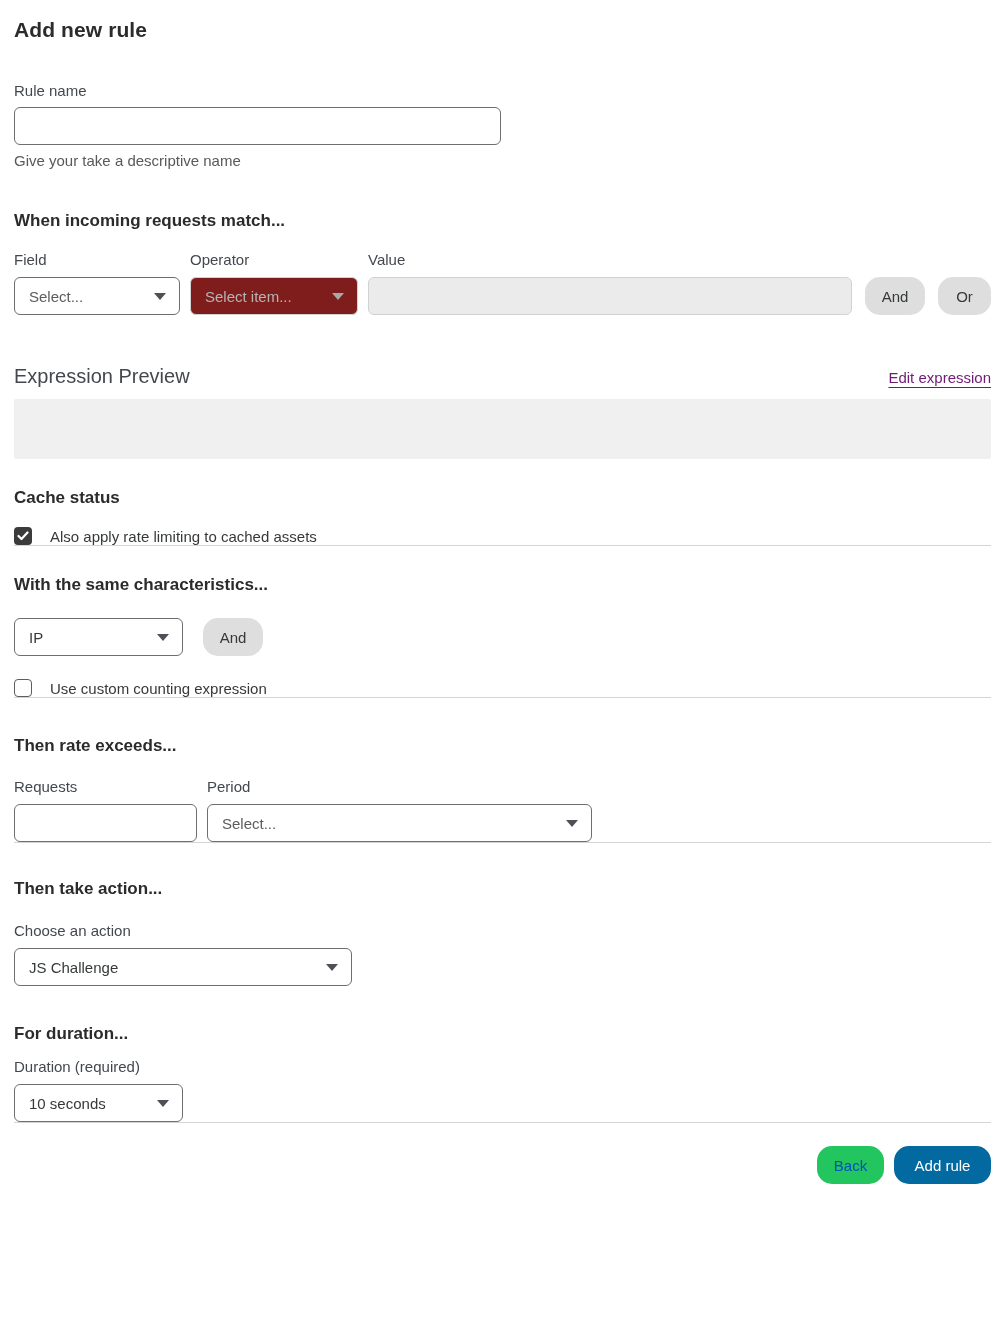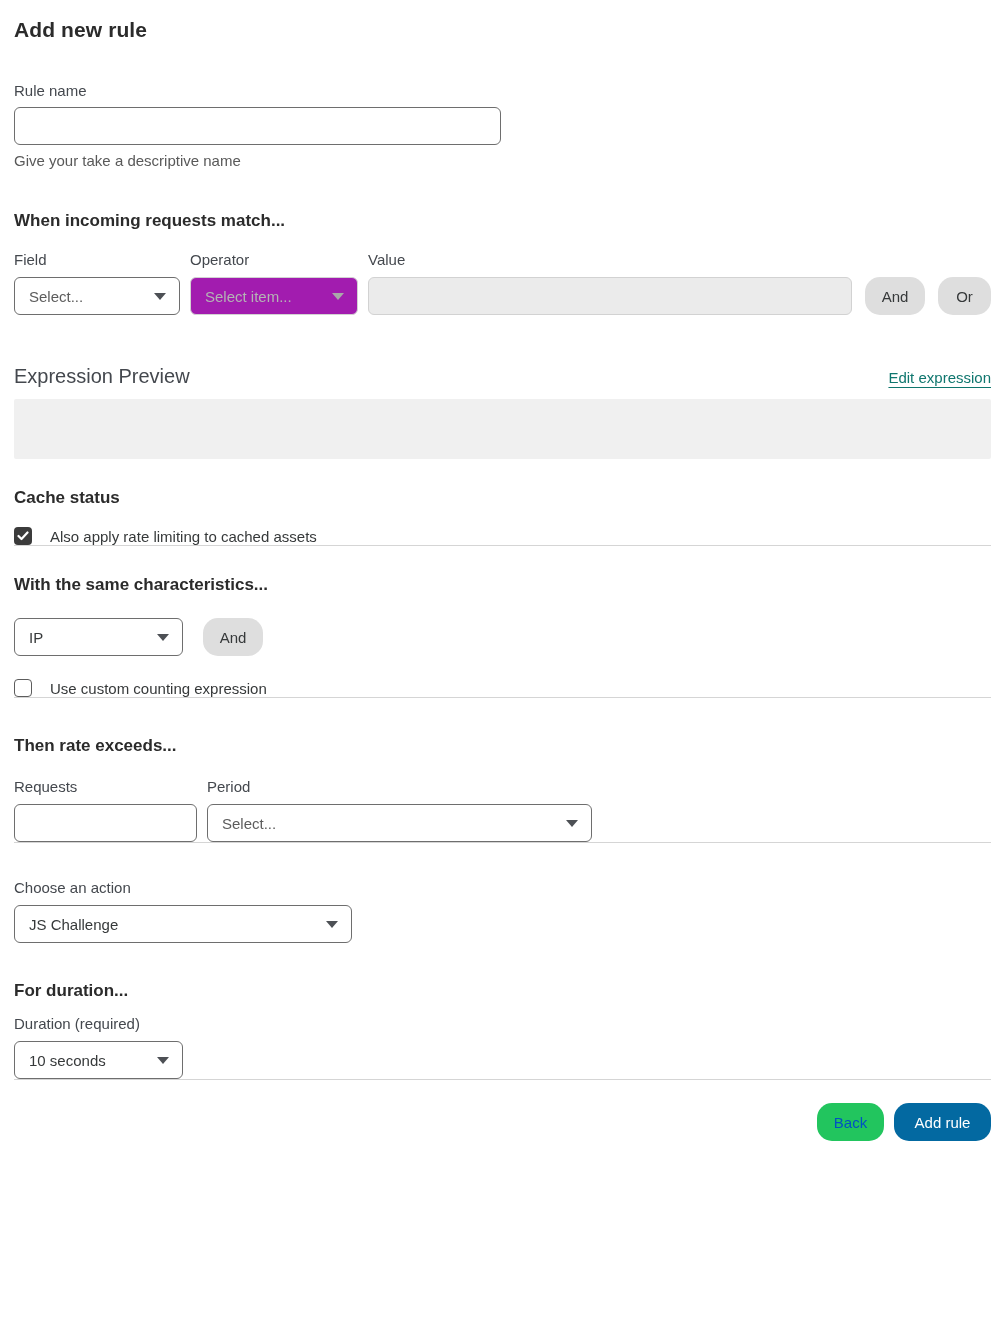--- a/index.html
+++ b/index.html
@@ -62,21 +62,21 @@
     background: #ffffff;
     display: flex;
     align-items: center;
     justify-content: space-between;
     padding: 0 13px 0 14px;
     cursor: pointer;
   }
   .select .select-text { font-size: 15px; color: #36393a; }
   .select .select-text.muted { color: #5c5c5c; }
   .select.disabled {
-    background: #a21caf;
+    background: #7f1d1d;
     border-color: #d2d2d2;
     cursor: default;
   }
   .select.disabled .select-text { color: #b4b4b4; }
   .chevron {
     width: 0; height: 0;
     border-left: 6px solid transparent;
     border-right: 6px solid transparent;
     border-top: 7px solid #4d5055;
     flex: 0 0 auto;
@@ -123,21 +123,21 @@
   .expr-header {
     margin-top: 50px;
     display: flex;
     justify-content: space-between;
     align-items: baseline;
     width: 977px;
   }
   .expr-label { font-size: 20px; color: #44484e; }
   .edit-link {
     font-size: 15px;
-    color: #0f766e;
+    color: #701a75;
     text-decoration: underline;
     text-underline-offset: 4px;
   }
   .expr-box {
     margin-top: 11px;
     width: 977px;
     height: 60px;
     background: #f0f0f0;
     border-radius: 2px;
   }
@@ -295,20 +295,21 @@
           <span class="select-text muted">Select...</span>
           <span class="chevron"></span>
         </div>
       </div>
     </div>
   </div>
 
   <hr class="divider divider-3">
 
   <div class="section-action">
+    <h2 class="section-heading">Then take action...</h2>
     <label class="plain-label field-label">Choose an action</label>
     <div class="select action-select">
       <span class="select-text">JS Challenge</span>
       <span class="chevron"></span>
     </div>
   </div>
 
   <div class="section-duration">
     <h2 class="section-heading">For duration...</h2>
     <label class="plain-label field-label">Duration (required)</label>

